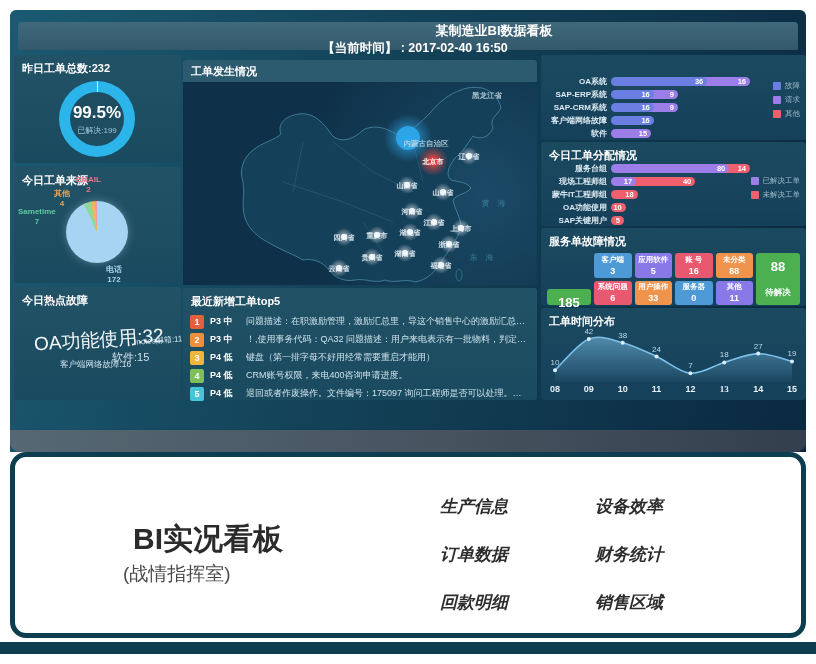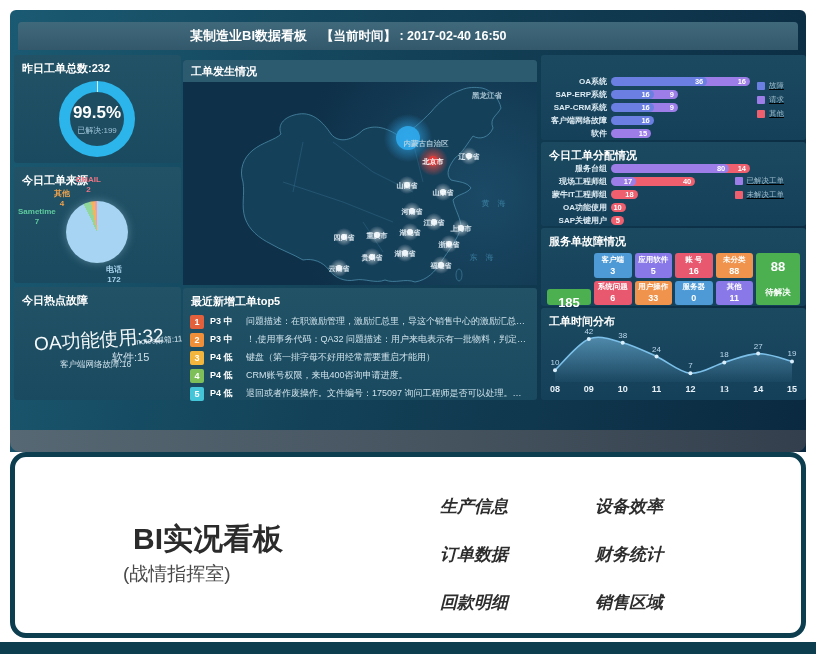--- a/index.html
+++ b/index.html
@@ -7,21 +7,21 @@
        font-family:"Liberation Sans",sans-serif;}
   
   .board{position:absolute;left:10px;top:10px;width:796px;height:442px;
          background:linear-gradient(105deg,#1a5a72 0%,#134258 45%,#0a2940 100%);
          border-radius:6px 6px 0 0;}
   .board-base{position:absolute;left:0;bottom:0;width:100%;height:22px;
          background:linear-gradient(90deg,#566873 0%,#45535f 55%,#333f4c 100%);
          border-radius:0 0 10px 10px;}
   .header-bar{position:absolute;left:8px;top:12px;width:780px;height:28px;
          background:linear-gradient(180deg,#41697c,#33586b);border-radius:4px 4px 0 0;
-         display:flex;align-items:center;}
+         display:flex;align-items:center;flex-direction:column;}
   .header-title{margin-left:172px;font-size:13px;font-weight:bold;color:#fff;}
   .header-time{margin-left:14px;font-size:12.5px;font-weight:bold;color:#fff;}
   .panel{position:absolute;border-radius:3px;box-sizing:border-box;}
   .panel.teal{background:linear-gradient(180deg,#215266,#1a4a5f);} 
   .panel.right{background:linear-gradient(180deg,#1b4a60,#15405a);}
   .panel-title{font-size:11px;font-weight:bold;color:#fff;padding:6px 8px 0;}
   
   #p-yesterday{left:4px;top:45px;width:167px;height:108px;}
   #p-source{left:4px;top:157px;width:167px;height:116px;}
   #p-hotspot{left:4px;top:277px;width:167px;height:113px;}
@@ -68,21 +68,21 @@
        text-overflow:ellipsis;flex:1;}
   
   .hbar-rows{position:absolute;left:4px;top:21px;right:58px;}
   .hbar-row{display:flex;align-items:center;height:10px;margin-bottom:3px;}
   .hbar-label{width:62px;text-align:right;font-size:8px;font-weight:bold;color:#dceaf2;
        padding-right:4px;flex:none;white-space:nowrap;overflow:hidden;}
   .hbar-track{flex:1;display:flex;align-items:center;}
   .hbar-seg{height:9px;border-radius:5px;display:flex;align-items:center;justify-content:flex-end;
        padding-right:4px;font-size:7.5px;font-weight:bold;color:#fff;box-sizing:border-box;
        position:relative;}
-  .legend{position:absolute;right:22px;display:flex;flex-direction:column;gap:4px;text-decoration:underline;}
+  .legend{position:absolute;right:6px;display:flex;flex-direction:column;gap:4px;}
   #class-legend{top:26px;}
   #alloc-legend{top:34px;}
   .legend-item{display:flex;align-items:center;gap:4px;}
   .legend-swatch{width:8px;height:8px;border-radius:1px;flex:none;}
   .legend-label{font-size:7.5px;color:#9fbccb;white-space:nowrap;}
   
   .fault-wrap{display:flex;gap:3px;padding:4px 6px 0;height:52px;}
   .fault-big{width:44px;flex:none;border-radius:3px;color:#fff;font-weight:bold;
        display:flex;flex-direction:column;align-items:center;justify-content:space-between;
        padding:6px 0;box-sizing:border-box;}

